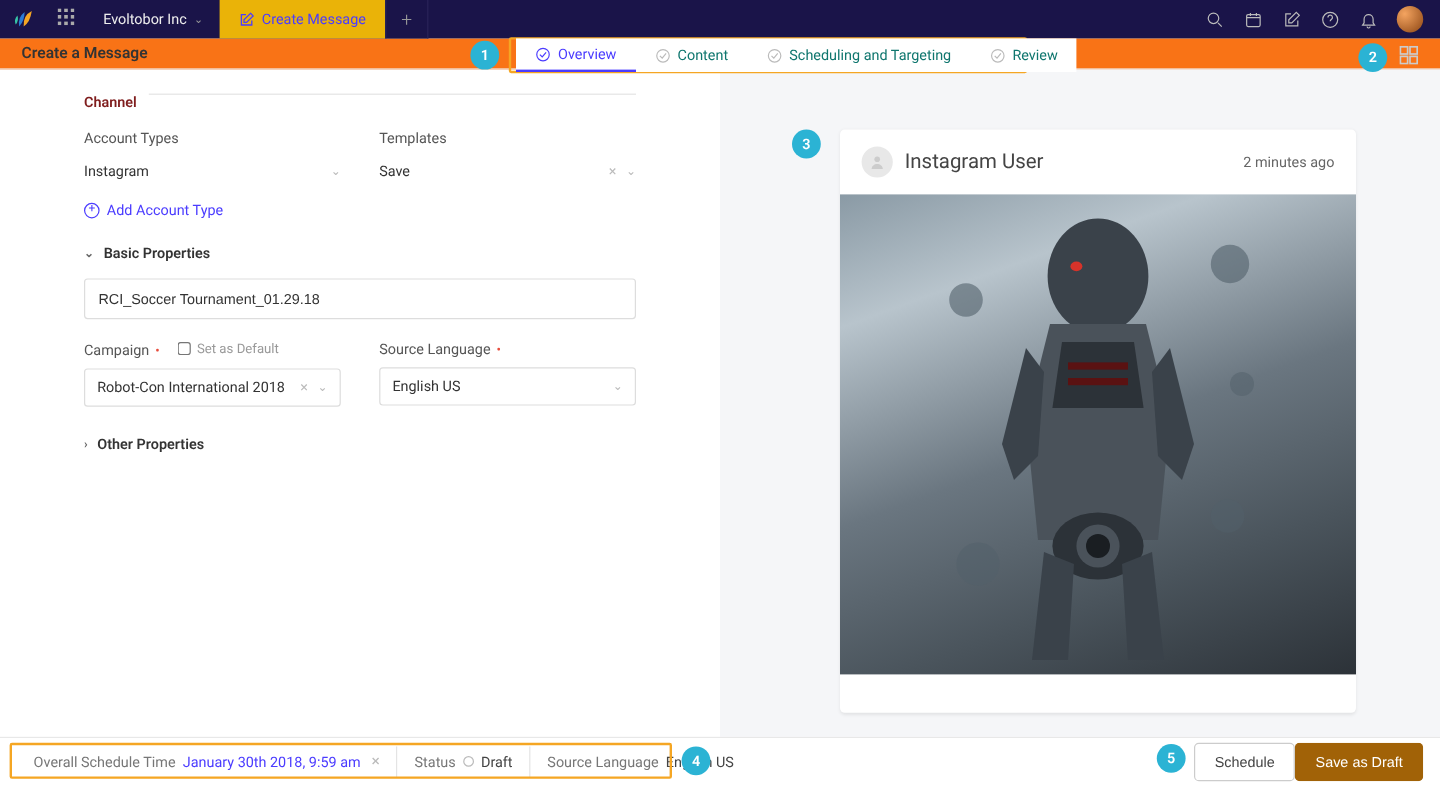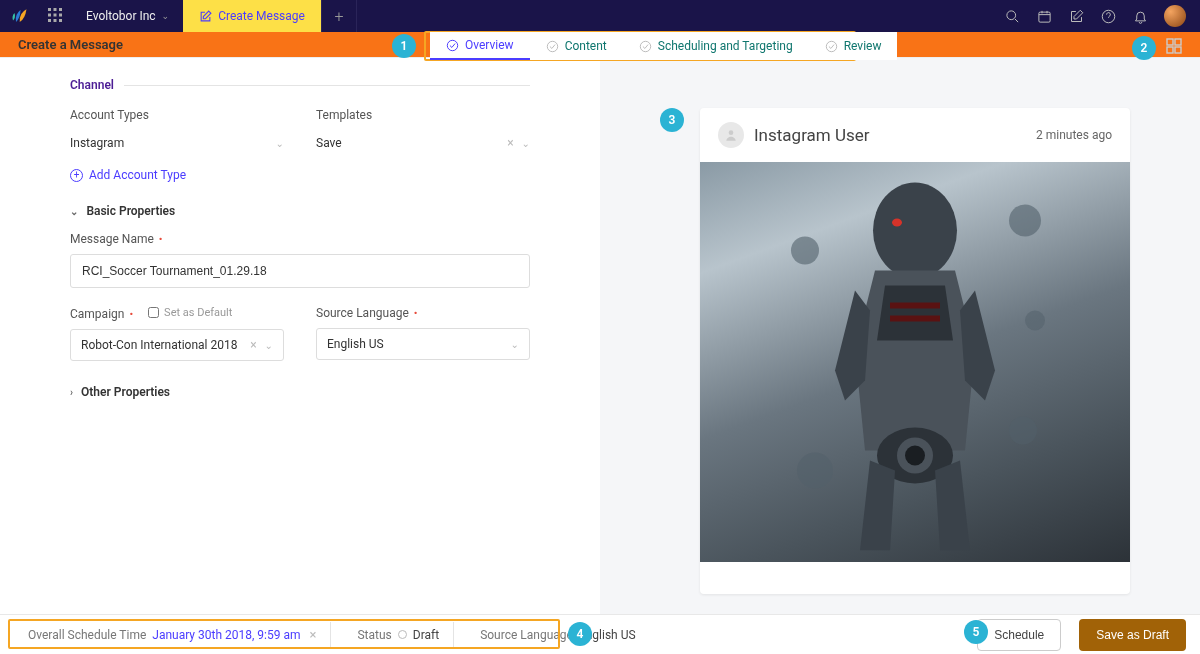--- a/index.html
+++ b/index.html
@@ -7,21 +7,21 @@
     
     
     .navbar { background: #1a1449; height: 32px; display: flex; align-items: center; color: #fff; position: relative; }
     .nav-left { display: flex; align-items: center; height: 100%; }
     .logo { padding: 0 10px; display: flex; align-items: center; }
     .logo svg { width: 18px; height: 18px; }
     .apps-grid { padding: 0 10px; cursor: pointer; }
     .apps-grid svg { width: 14px; height: 14px; fill: #aaa; }
     .workspace { padding: 0 14px; font-size: 12px; color: #eee; display: flex; align-items: center; gap: 6px; cursor: pointer; }
     .chev { font-size: 9px; color: #999; }
-    .tab-create { background: #fde047; height: 32px; display: flex; align-items: center; padding: 0 16px; color: #4b3cff; font-size: 12px; gap: 6px; }
+    .tab-create { background: #eab308; height: 32px; display: flex; align-items: center; padding: 0 16px; color: #4b3cff; font-size: 12px; gap: 6px; }
     .plus-tab { width: 36px; height: 32px; display: flex; align-items: center; justify-content: center; background: #1a1449; border-left: 1px solid #2a2459; border-right: 1px solid #2a2459; cursor: pointer; }
     .plus-tab span { color: #999; font-size: 16px; font-weight: 300; }
     .nav-right { margin-left: auto; display: flex; align-items: center; gap: 16px; padding-right: 14px; }
     .nav-icon { width: 16px; height: 16px; cursor: pointer; display: flex; align-items: center; justify-content: center; }
     .nav-icon svg { width: 15px; height: 15px; fill: none; stroke: #bbb; stroke-width: 1.6; }
     .avatar-top { width: 22px; height: 22px; border-radius: 50%; background: radial-gradient(circle at 30% 30%, #f4a460, #8b4513); cursor: pointer; }
 
     
     .page-header { height: 26px; padding: 4px 18px; font-size: 13px; font-weight: 600; background: #f97316; border-bottom: 1px solid #eee; display: flex; align-items: center; }
     
@@ -36,21 +36,21 @@
     .step-tab svg path { stroke: #bbb; fill: none; stroke-width: 1.5; }
     
     
     .highlight-tabs { position: absolute; top: 31px; left: 424px; width: 432px; height: 30px; border: 2px solid #f5a623; border-radius: 2px; pointer-events: none; z-index: 4; }
     
     
     .content { display: flex; height: calc(100% - 58px - 40px); }
     .left-panel { width: 600px; padding: 20px 70px 20px 70px; overflow-y: auto; }
     .right-panel { flex: 1; background: #f5f6f8; padding: 50px 40px 20px 100px; display: flex; justify-content: flex-start; }
 
-    .section-header { display: flex; align-items: center; font-size: 12px; font-weight: 600; color: #4c1d95; margin-bottom: 16px; }
+    .section-header { display: flex; font-size: 12px; font-weight: 600; color: #7f1d1d; margin-bottom: 16px; }
     .section-header .line { flex: 1; height: 1px; background: #e4e4e4; margin-left: 10px; }
     
     .form-row { display: flex; gap: 32px; margin-bottom: 12px; }
     .form-col { flex: 1; }
     .label { font-size: 12px; color: #555; margin-bottom: 8px; display: block; }
     .label .req { color: #e74c3c; font-size: 11px; margin-left: 2px; }
     .select-like { font-size: 12px; color: #333; padding: 6px 0; display: flex; align-items: center; justify-content: space-between; }
     .select-border { border: 1px solid #ddd; border-radius: 3px; padding: 8px 10px; font-size: 12px; display: flex; align-items: center; justify-content: space-between; }
     .select-caret { color: #bbb; font-size: 10px; }
     .select-clear { color: #bbb; font-size: 12px; cursor: pointer; margin-left: auto; margin-right: 8px; }
@@ -72,30 +72,30 @@
     .preview-avatar { width: 26px; height: 26px; border-radius: 50%; background: #e8e8e8; display: flex; align-items: center; justify-content: center; }
     .preview-avatar svg { width: 14px; height: 14px; fill: #ccc; }
     .preview-user { font-size: 17px; color: #444; }
     .preview-time { margin-left: auto; font-size: 12px; color: #666; }
     .preview-img { width: 100%; height: 400px; background: linear-gradient(160deg, #8a9aa5 0%, #b8c4cc 20%, #6a7680 50%, #4a545c 75%, #2c3238 100%); position: relative; overflow: hidden; }
     .robot { position: absolute; left: 50%; top: 50%; transform: translate(-50%, -50%); }
     .robot svg { width: 280px; height: 380px; }
 
     
     .footer { position: absolute; bottom: 0; left: 0; right: 0; height: 40px; border-top: 1px solid #e8e8e8; display: flex; align-items: center; padding: 0 14px; background: #fff; font-size: 12px; }
-    .footer-info { display: flex; align-items: center; gap: 12px; height: 100%; }
+    .footer-info { display: flex; align-items: center; gap: 0; height: 100%; }
     .footer-seg { padding: 0 14px; height: 26px; display: flex; align-items: center; gap: 6px; border-right: 1px solid #e4e4e4; }
     .footer-seg:last-of-type { border-right: none; }
     .footer-lbl { color: #777; }
     .footer-val { color: #444; }
     .footer-val.link { color: #4b3cff; }
     .status-dot { width: 9px; height: 9px; border: 1.5px solid #bbb; border-radius: 50%; display: inline-block; }
     .clear-x { color: #bbb; cursor: pointer; font-size: 13px; margin-left: 3px; }
     .highlight-footer { position: absolute; bottom: 5px; left: 8px; border: 2px solid #f5a623; border-radius: 2px; height: 30px; width: 552px; pointer-events: none; }
-    .footer-actions { margin-left: auto; display: flex; gap: 18px; align-items: center; }
+    .footer-actions { margin-left: auto; display: flex; gap: 0; align-items: center; }
     .btn { padding: 8px 16px; border-radius: 4px; font-size: 12px; cursor: pointer; border: 1px solid transparent; }
     .btn-outline { background: #fff; border: 1px solid #ccc; color: #444; }
     .btn-primary { background: #a16207; color: #fff; }
     
     
     .badge { position: absolute; width: 24px; height: 24px; border-radius: 50%; background: #2bb3d4; color: #fff; font-size: 12px; font-weight: 600; display: flex; align-items: center; justify-content: center; z-index: 10; pointer-events: none; }
     .badge-1 { top: 34px; left: 392px; }
     .badge-2 { top: 36px; right: 44px; }
     .badge-3 { top: 108px; left: 660px; }
     .badge-4 { bottom: 8px; left: 568px; }
@@ -253,21 +253,20 @@
       <span>Add Account Type</span>
     </div>
 
 
     <div class="collapse-hdr">
       <span class="caret">⌄</span>
       <span>Basic Properties</span>
     </div>
 
     <div style="margin-bottom:18px;">
-      <label class="label"><span>Message Name</span> <span class="req">•</span></label>
       <input class="text-input" type="text" value="RCI_Soccer Tournament_01.29.18" style="">
     </div>
 
     <div class="form-row" style="margin-bottom:18px;">
       <div class="form-col">
         <label class="label">
           <span>Campaign</span> <span class="req">•</span>
           <span class="checkbox-inline">
               <input type="checkbox" style="">
               <span>Set as Default</span>

